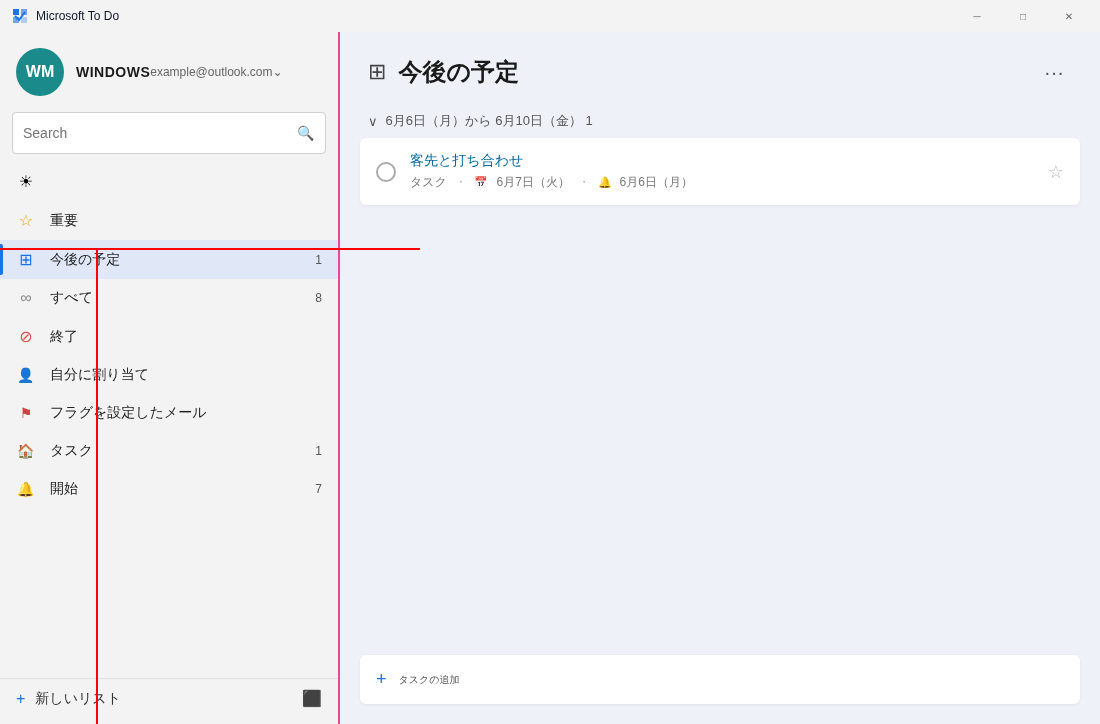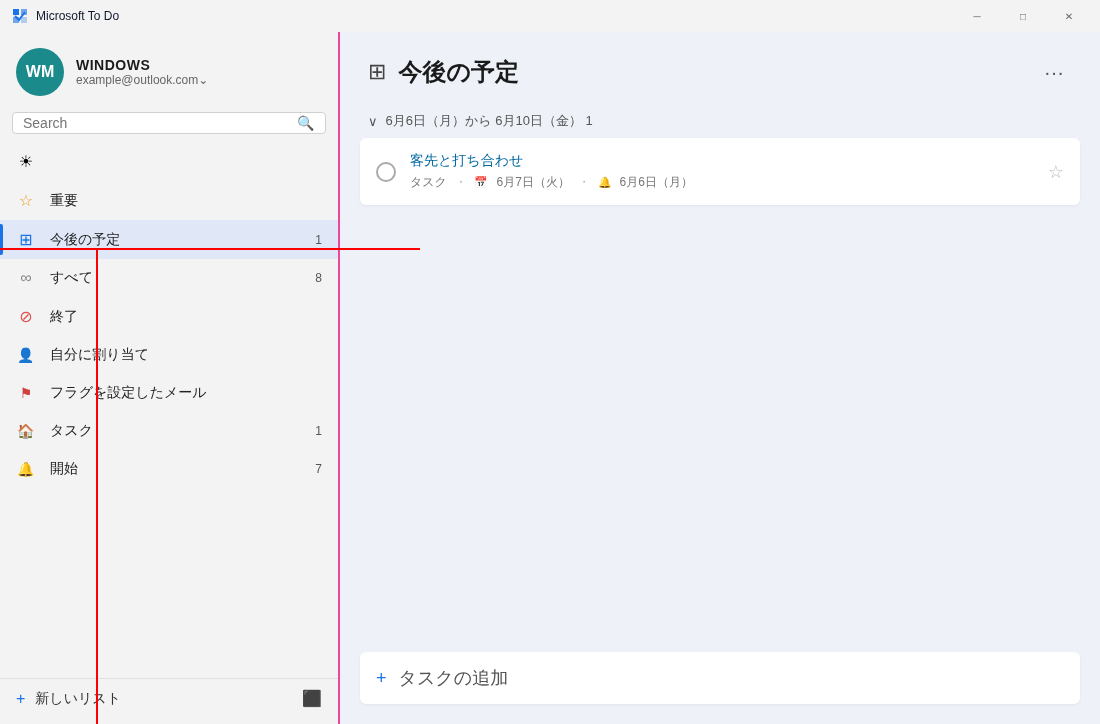--- a/index.html
+++ b/index.html
@@ -87,21 +87,21 @@
       display: flex;
       align-items: center;
       justify-content: center;
       color: white;
       font-size: 16px;
       font-weight: 600;
       flex-shrink: 0;
     }
     .user-info {
       display: flex;
-      flex-direction: column;
+      flex-direction: row;
     }
     .user-name {
       font-size: 14px;
       font-weight: 700;
       color: #1a1a1a;
       letter-spacing: 0.5px;
     }
     .user-email {
       font-size: 12px;
       color: #666;
@@ -110,21 +110,21 @@
     }
 
     
     .search-box {
       margin: 4px 12px 8px 12px;
       display: flex;
       align-items: center;
       background: white;
       border: 1px solid #d0d0d0;
       border-radius: 4px;
-      padding: 2px 10px;
+      padding: 12px 10px;
       gap: 8px;
     }
     .search-input {
       border: none;
       outline: none;
       font-size: 14px;
       color: #888;
       flex: 1;
       background: transparent;
       font-family: 'Segoe UI', Meiryo, sans-serif;
@@ -314,21 +314,21 @@
       align-items: center;
       gap: 12px;
       cursor: pointer;
       box-shadow: 0 1px 3px rgba(0,0,0,0.06);
     }
     .add-task-plus {
       font-size: 18px;
       color: #1a73e8;
     }
     .add-task-label {
-      font-size: 18px;
+      font-size: 10px;
       color: #555;
     }
 
     
     .annotation-line-h {
       position: fixed;
       left: 0;
       top: 248px;
       width: 420px;
       height: 2px;

